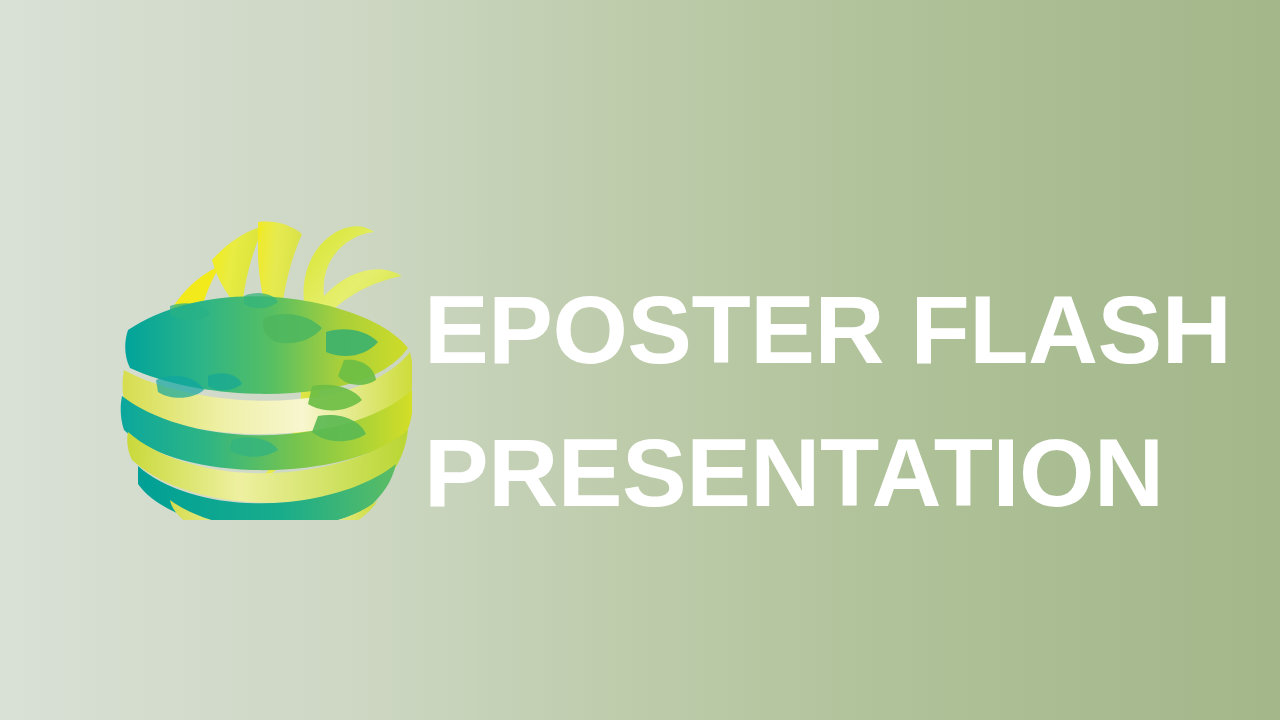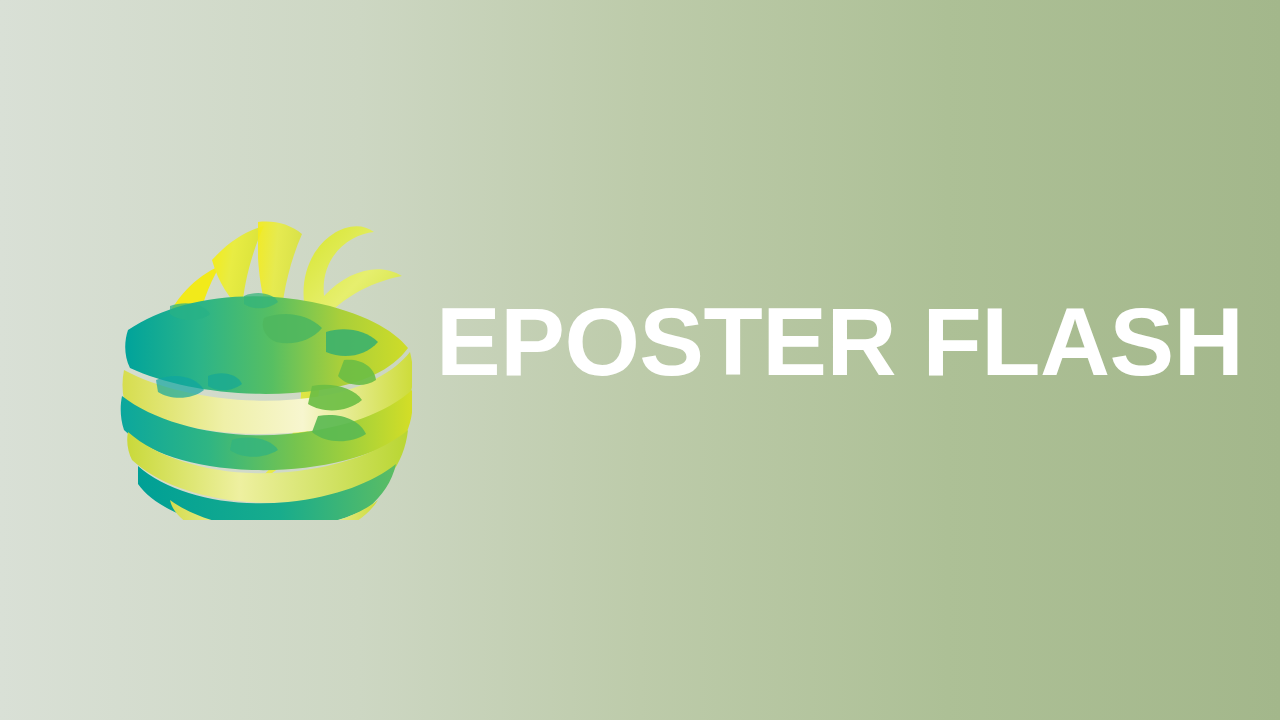--- a/index.html
+++ b/index.html
@@ -43,21 +43,21 @@
     width: 800px;
   }
   .title-line {
     color: #ffffff;
     font-family: "Liberation Sans", sans-serif;
     font-weight: bold;
     font-size: 97px;
     line-height: 139px;
     letter-spacing: -0.5px;
     white-space: nowrap;
-    margin: 16px;
+    margin: 4px;
   }
 </style>
 </head>
 <body>
 
 <div id="slide">
 
   <div id="logo-mark">
     <svg viewBox="0 0 300 320" xmlns="http://www.w3.org/2000/svg" aria-hidden="true">
       <defs>
@@ -198,15 +198,16 @@
         <path d="M96 176 C 110 170, 126 174, 130 184 C 120 192, 104 192, 96 186 Z" fill="#17a995" opacity="0.8"></path>
         <path d="M58 106 C 74 100, 92 104, 98 114 C 88 122, 68 122, 58 114 Z" fill="#28b186" opacity="0.8"></path>
         <path d="M132 96 C 146 90, 162 94, 166 102 C 156 110, 140 110, 132 104 Z" fill="#35b47c" opacity="0.8"></path>
         <path d="M120 240 C 140 234, 160 240, 166 250 C 150 260, 128 258, 118 250 Z" fill="#33b47f" opacity="0.85"></path>
       </g>
     </svg>
   </div>
 
   <div id="title-block">
     <div class="title-line">EPOSTER FLASH</div>
+    <div class="title-line">PRESENTATION</div>
   </div>
 
 </div>
 
 </body></html>

